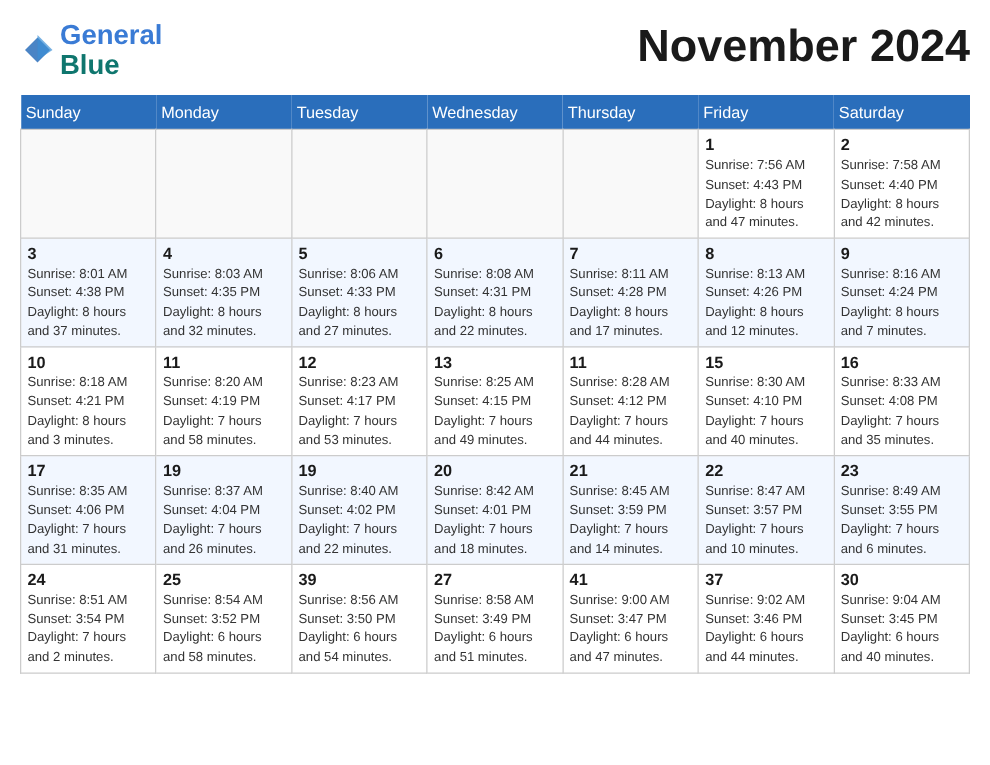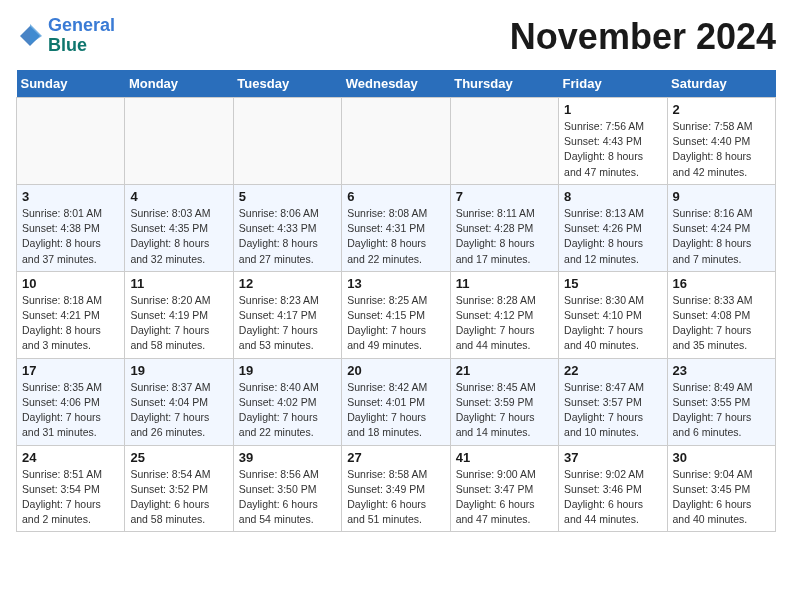--- a/index.html
+++ b/index.html
@@ -15,21 +15,21 @@
       justify-content: space-between;
       align-items: flex-start;
       margin-bottom: 12px;
     }
     .logo {
       display: flex;
       align-items: center;
       gap: 4px;
     }
     .logo-text {
-      font-size: 18px;
+      font-size: 22px;
       font-weight: bold;
       color: #1a1a1a;
       line-height: 1.1;
     }
     .logo-text span {
       color: #3a7bd5;
     }
     .logo-icon {
       width: 28px;
       height: 28px;
@@ -49,21 +49,21 @@
       width: 100%;
       border-collapse: collapse;
       font-size: 11px;
     }
     th {
       background-color: #2a6ebb;
       color: #fff;
       padding: 6px 4px;
       text-align: left;
       font-size: 13px;
-      font-weight: bold;
+      font-weight: normal;
     }
     td {
       border: 1px solid #ccc;
       vertical-align: top;
       padding: 4px 5px;
       height: 80px;
       width: calc(100% / 7);
     }
     .day-num {
       font-size: 13px;

